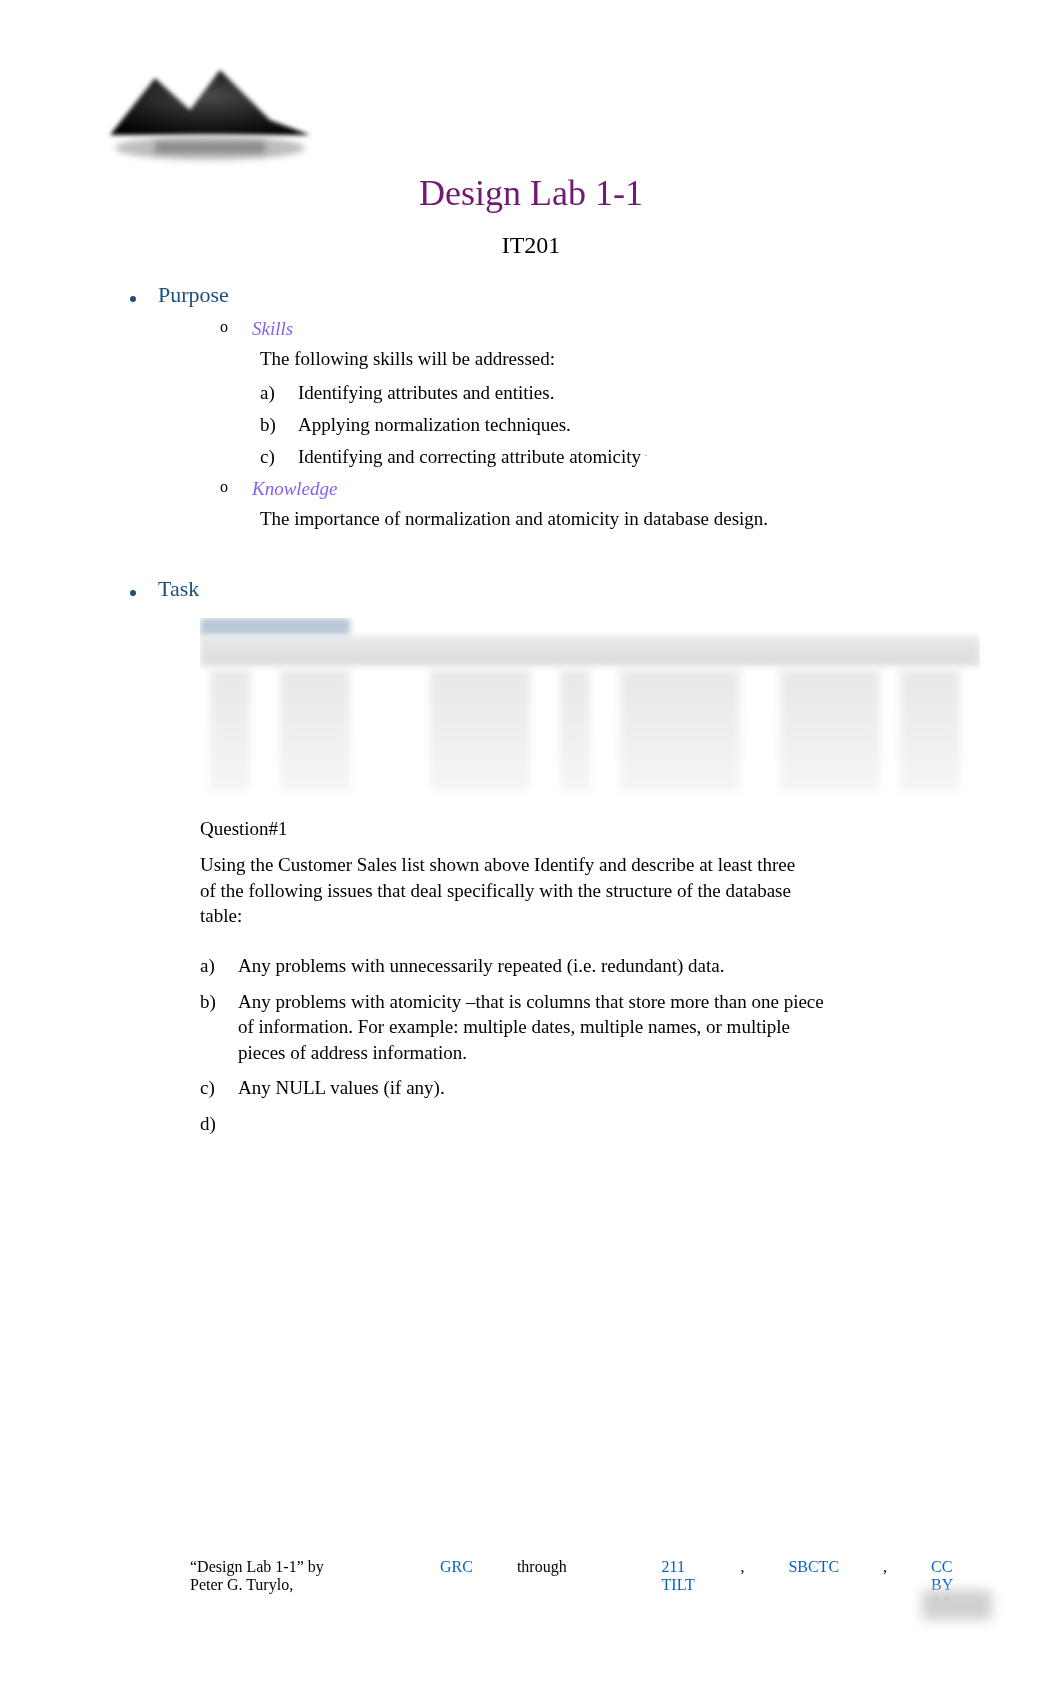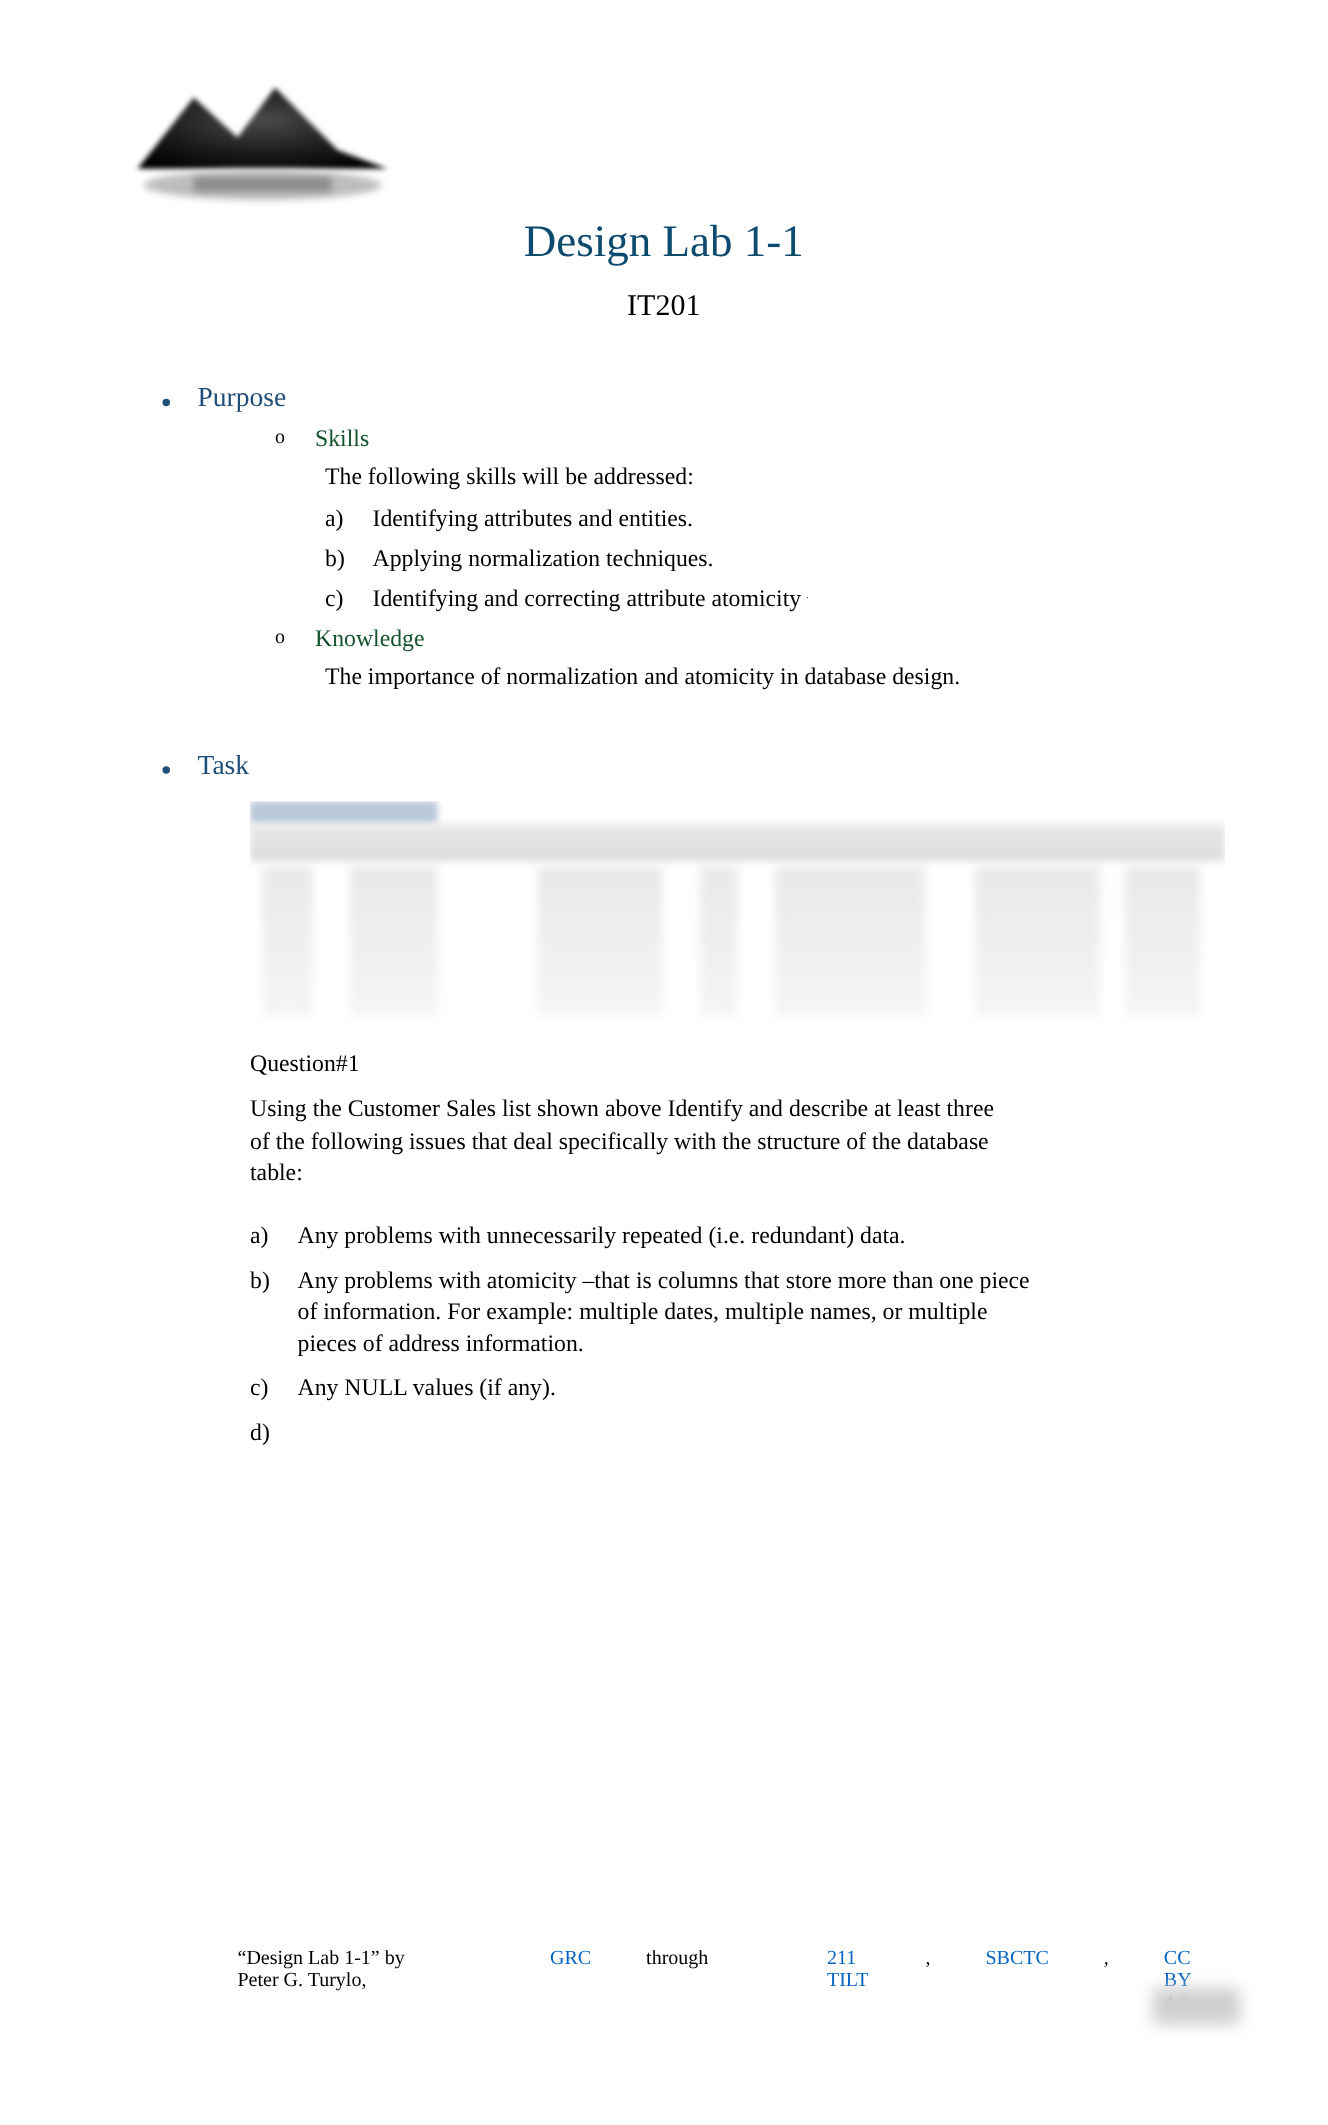--- a/index.html
+++ b/index.html
@@ -14,31 +14,31 @@
     }
     .logo {
       width: 230px;
       height: 110px;
       position: relative;
       margin-left: 10px;
     }
     .logo svg { width: 100%; height: 100%; }
     .title {
       text-align: center;
-      color: #0c4a6e;
+      color: #701a75;
       font-size: 36px;
       font-weight: normal;
       margin-top: 2px;
       margin-bottom: 18px;
     }
     .course {
       text-align: center;
       font-size: 24px;
       color: #000;
-      margin-bottom: 28px;
+      margin-bottom: 5px;
     }
     .content { margin-left: 40px; }
     .section-h {
       color: #1f4e79;
       font-size: 22px;
       margin-bottom: 10px;
       margin-top: 18px;
     }
     .bullet-row {
       display: flex;
@@ -52,21 +52,21 @@
       flex-shrink: 0;
     }
     .o-list { margin-left: 90px; }
     .o-item {
       display: flex;
       gap: 18px;
       margin-bottom: 8px;
       font-size: 19px;
     }
     .o-marker { font-size: 16px; color: #000; width: 14px; }
-    .o-label { font-size: 19px; color: #14532d; }
+    .o-label { font-size: 19px; color: #8b5cf6; font-style: italic; }
     .skill-intro {
       margin-left: 130px;
       font-size: 19px;
       margin-bottom: 12px;
     }
     .abc-list { margin-left: 130px; }
     .abc-item {
       display: flex;
       gap: 14px;
       font-size: 19px;

